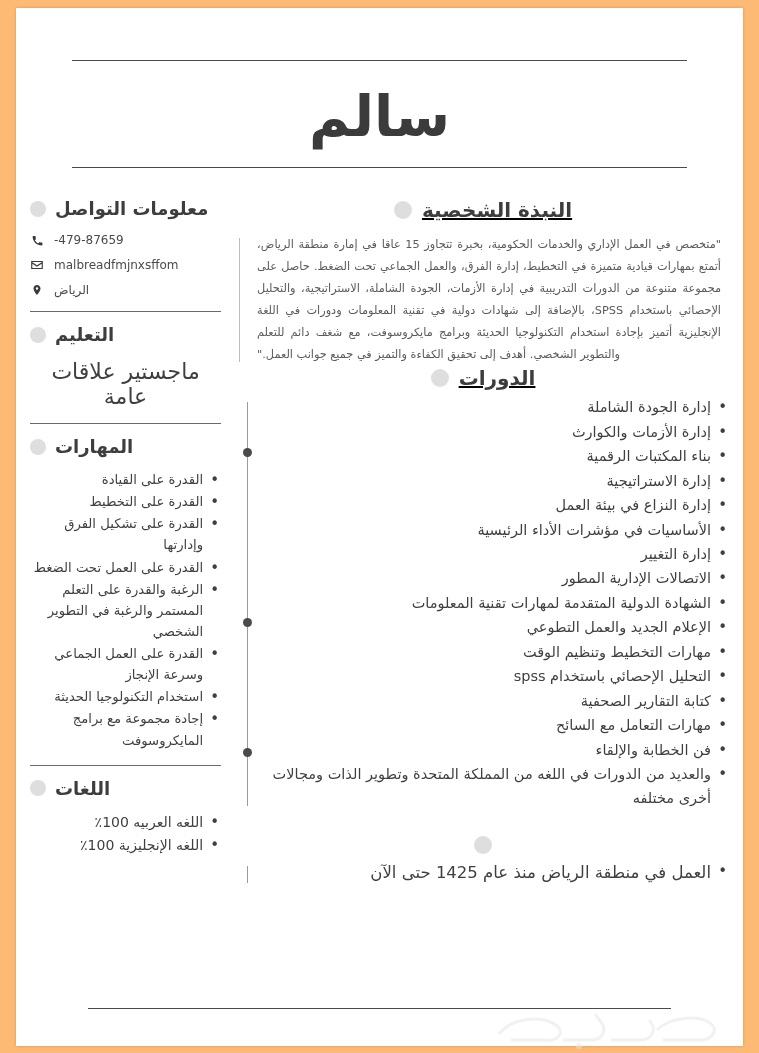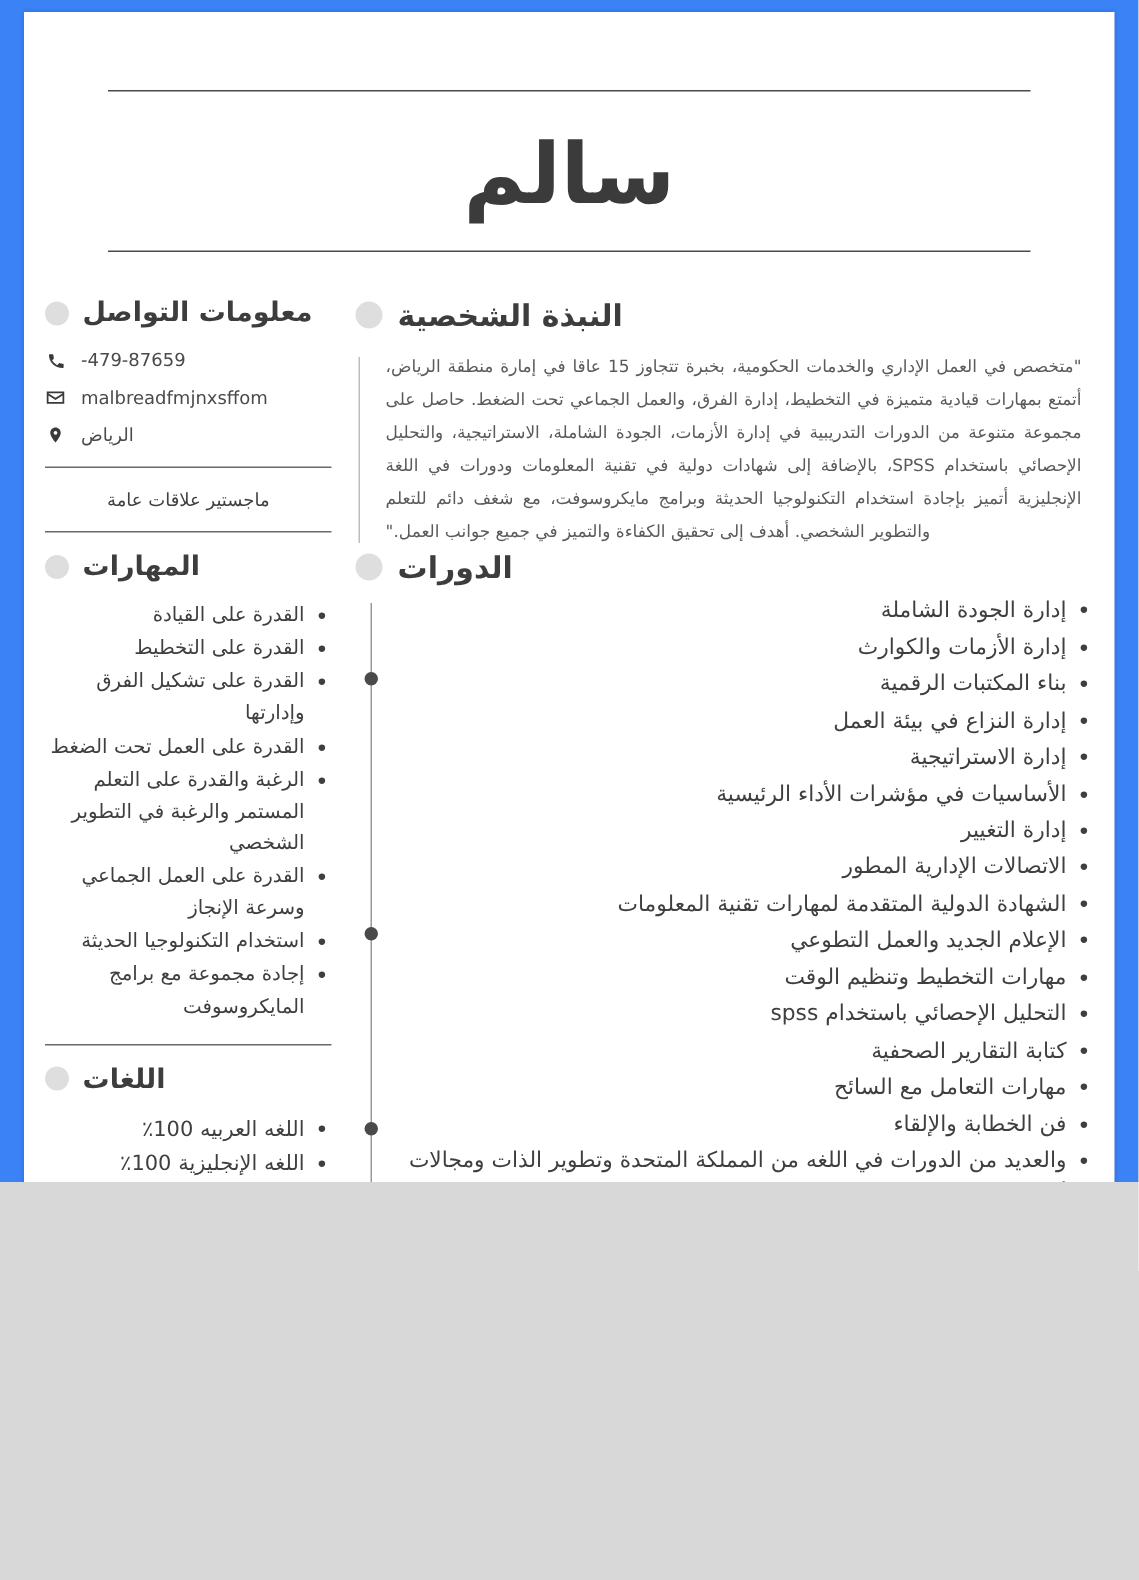--- a/index.html
+++ b/index.html
@@ -5,23 +5,23 @@
 <style>
   * { box-sizing: border-box; }
   html, body {
     margin: 0; padding: 0;
     background: #d8d8d8;
     font-family: "DejaVu Sans", "Liberation Sans", sans-serif;
   }
   #page {
     position: relative;
     width: 759px;
-    height: 788px;
+    height: 1053px;
     margin: 0 auto;
-    background: #3b82f6;
+    background: #fdba74;
     overflow: hidden;
   }
   #sheet {
     position: absolute;
     left: 16px; top: 8px;
     width: 727px; height: 1038px;
     background: #ffffff;
     box-shadow: 0 0 3px rgba(0,0,0,0.18);
   }
   .rule {
@@ -58,23 +58,24 @@
     padding: 0 14px 0 14px;
   }
   #col-left  { width: 512px; padding-left: 10px; }
   #col-right { width: 201px; padding-right: 6px; }
 
   
   .sec-head {
     display: flex;
     flex-direction: row-reverse;
     align-items: center;
-    justify-content: flex-start;
+    justify-content: center;
     gap: 10px;
     margin-bottom: 6px;
+    text-decoration: underline;
   }
   .circle {
     width: 18px; height: 18px;
     border-radius: 50%;
     background: #dedede;
     flex: 0 0 auto;
   }
   .circle.sm { width: 16px; height: 16px; }
   .sec-title {
     font-size: 20px;
@@ -170,21 +171,21 @@
     width: 14px; height: 14px;
     flex: 0 0 auto;
     display: flex; align-items: center; justify-content: center;
     color: #3a3a3a;
   }
   .c-icon svg { display: block; }
   .c-val { direction: ltr; unicode-bidi: isolate; }
   .c-val.rtl { direction: rtl; }
   #edu-val {
     margin-top: 14px;
-    font-size: 12px;
+    font-size: 22px;
     color: #3f3f3f;
     text-align: center;
     direction: rtl;
   }
   #lang-list { margin-top: 12px; }
   #lang-list li { font-size: 14px; }
   #skills-list { margin-top: 12px; }
 
   
   #bottom-rule {
@@ -235,22 +236,22 @@
         </div>
         <div class="tl-wrap">
           <div class="tl-line"></div>
           <div class="tl-dot" style="top:52px;"></div>
           <div class="tl-dot" style="top:222px;"></div>
           <div class="tl-dot" style="top:352px;"></div>
           <ul class="blist" id="courses-list">
               <li>إدارة الجودة الشاملة</li>
               <li>إدارة الأزمات والكوارث</li>
               <li>بناء المكتبات الرقمية</li>
+              <li>إدارة الاستراتيجية</li>
               <li>إدارة النزاع في بيئة العمل</li>
-              <li>إدارة الاستراتيجية</li>
               <li>الأساسيات في مؤشرات الأداء الرئيسية</li>
               <li>إدارة التغيير</li>
               <li>الاتصالات الإدارية المطور</li>
               <li>الشهادة الدولية المتقدمة لمهارات تقنية المعلومات</li>
               <li>الإعلام الجديد والعمل التطوعي</li>
               <li>مهارات التخطيط وتنظيم الوقت</li>
               <li>التحليل الإحصائي باستخدام spss</li>
               <li>كتابة التقارير الصحفية</li>
               <li>مهارات التعامل مع السائح</li>
               <li>فن الخطابة والإلقاء</li>
@@ -301,20 +302,24 @@
                   </svg>
                 </span>
                 <span class="c-val rtl">الرياض</span>
               </div>
             </div>
         </div>
 
         <div class="r-rule"></div>
 
         <div class="r-sec">
+          <div class="r-head">
+            <span class="circle sm"></span>
+            <span class="sec-title small">التعليم</span>
+          </div>
           <div id="edu-val">ماجستير علاقات عامة</div>
         </div>
 
         <div class="r-rule"></div>
 
         <div class="r-sec">
           <div class="r-head">
             <span class="circle sm"></span>
             <span class="sec-title small">المهارات</span>
           </div>

